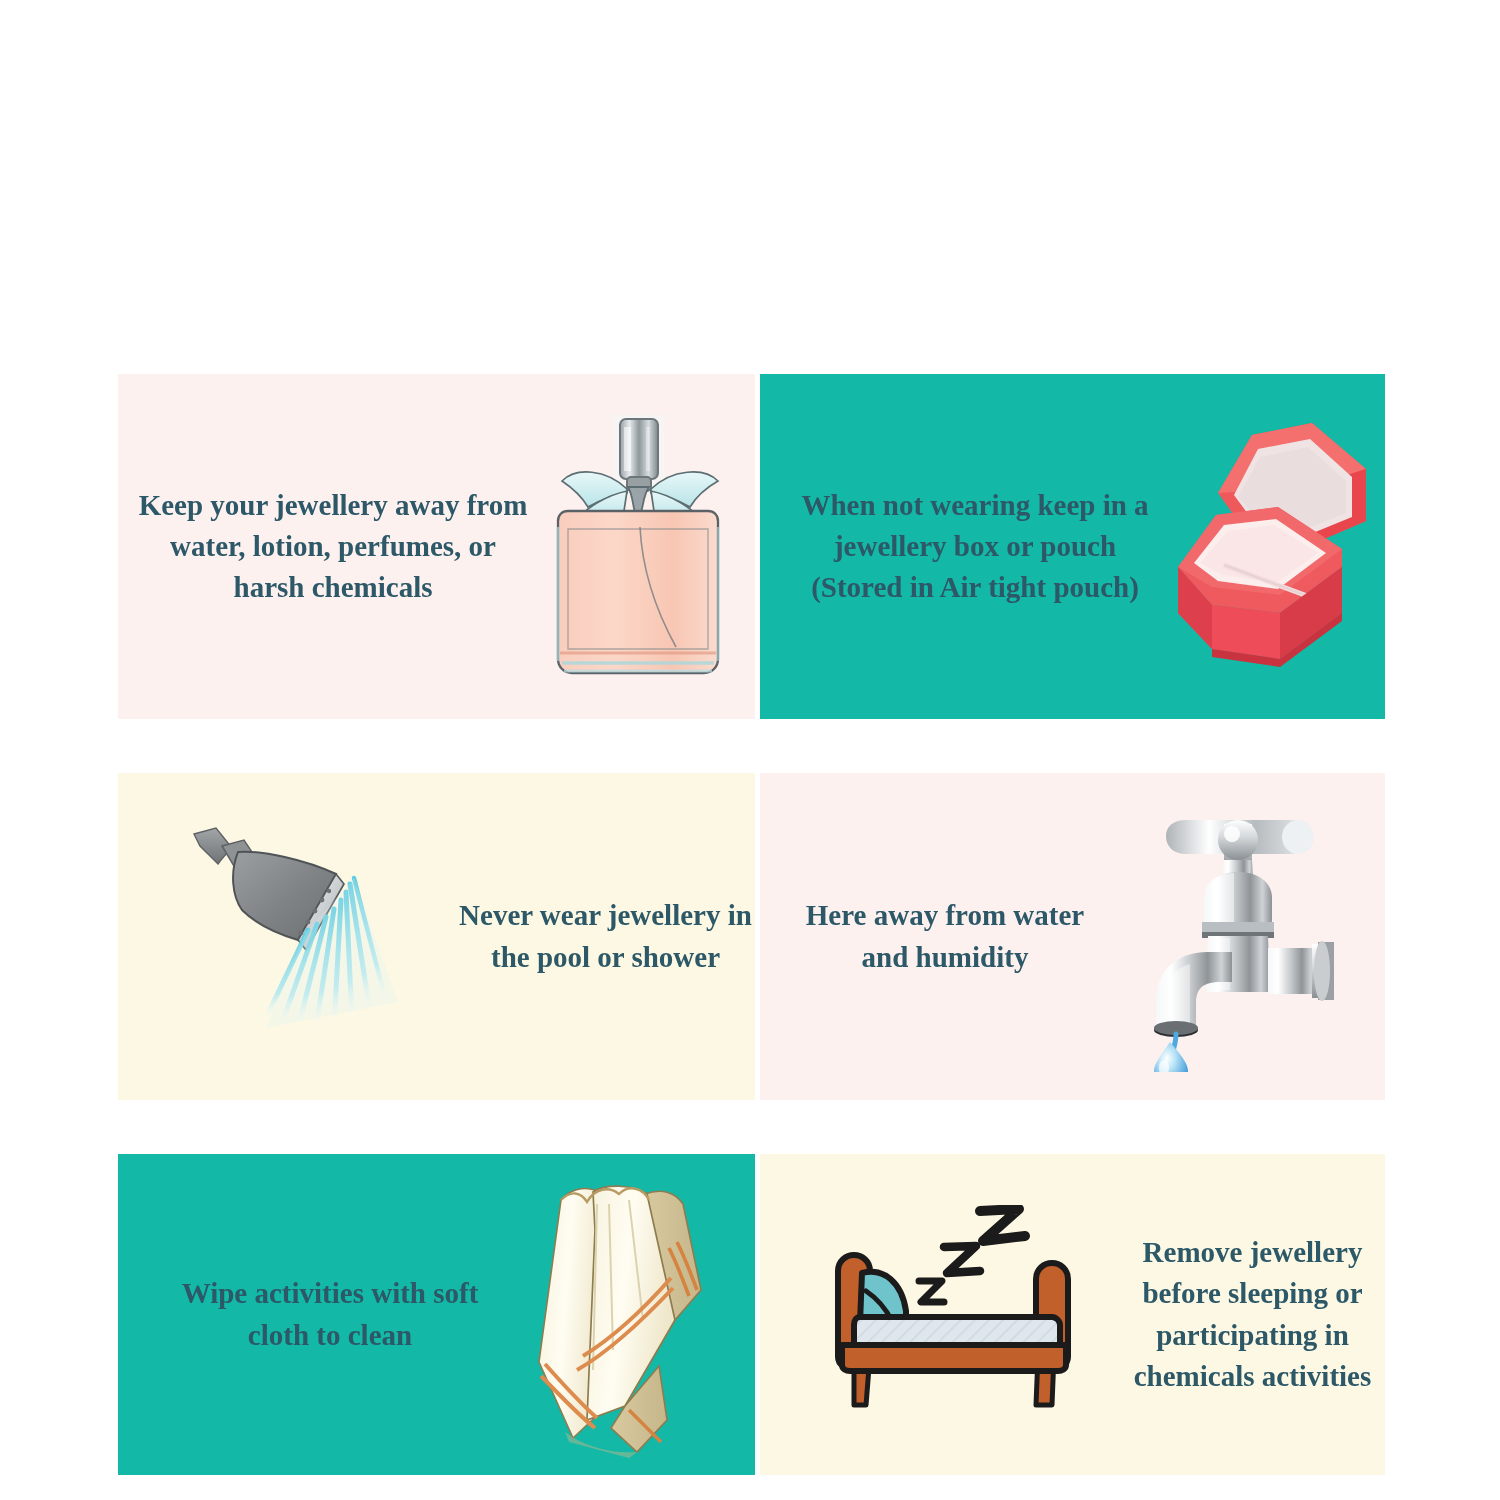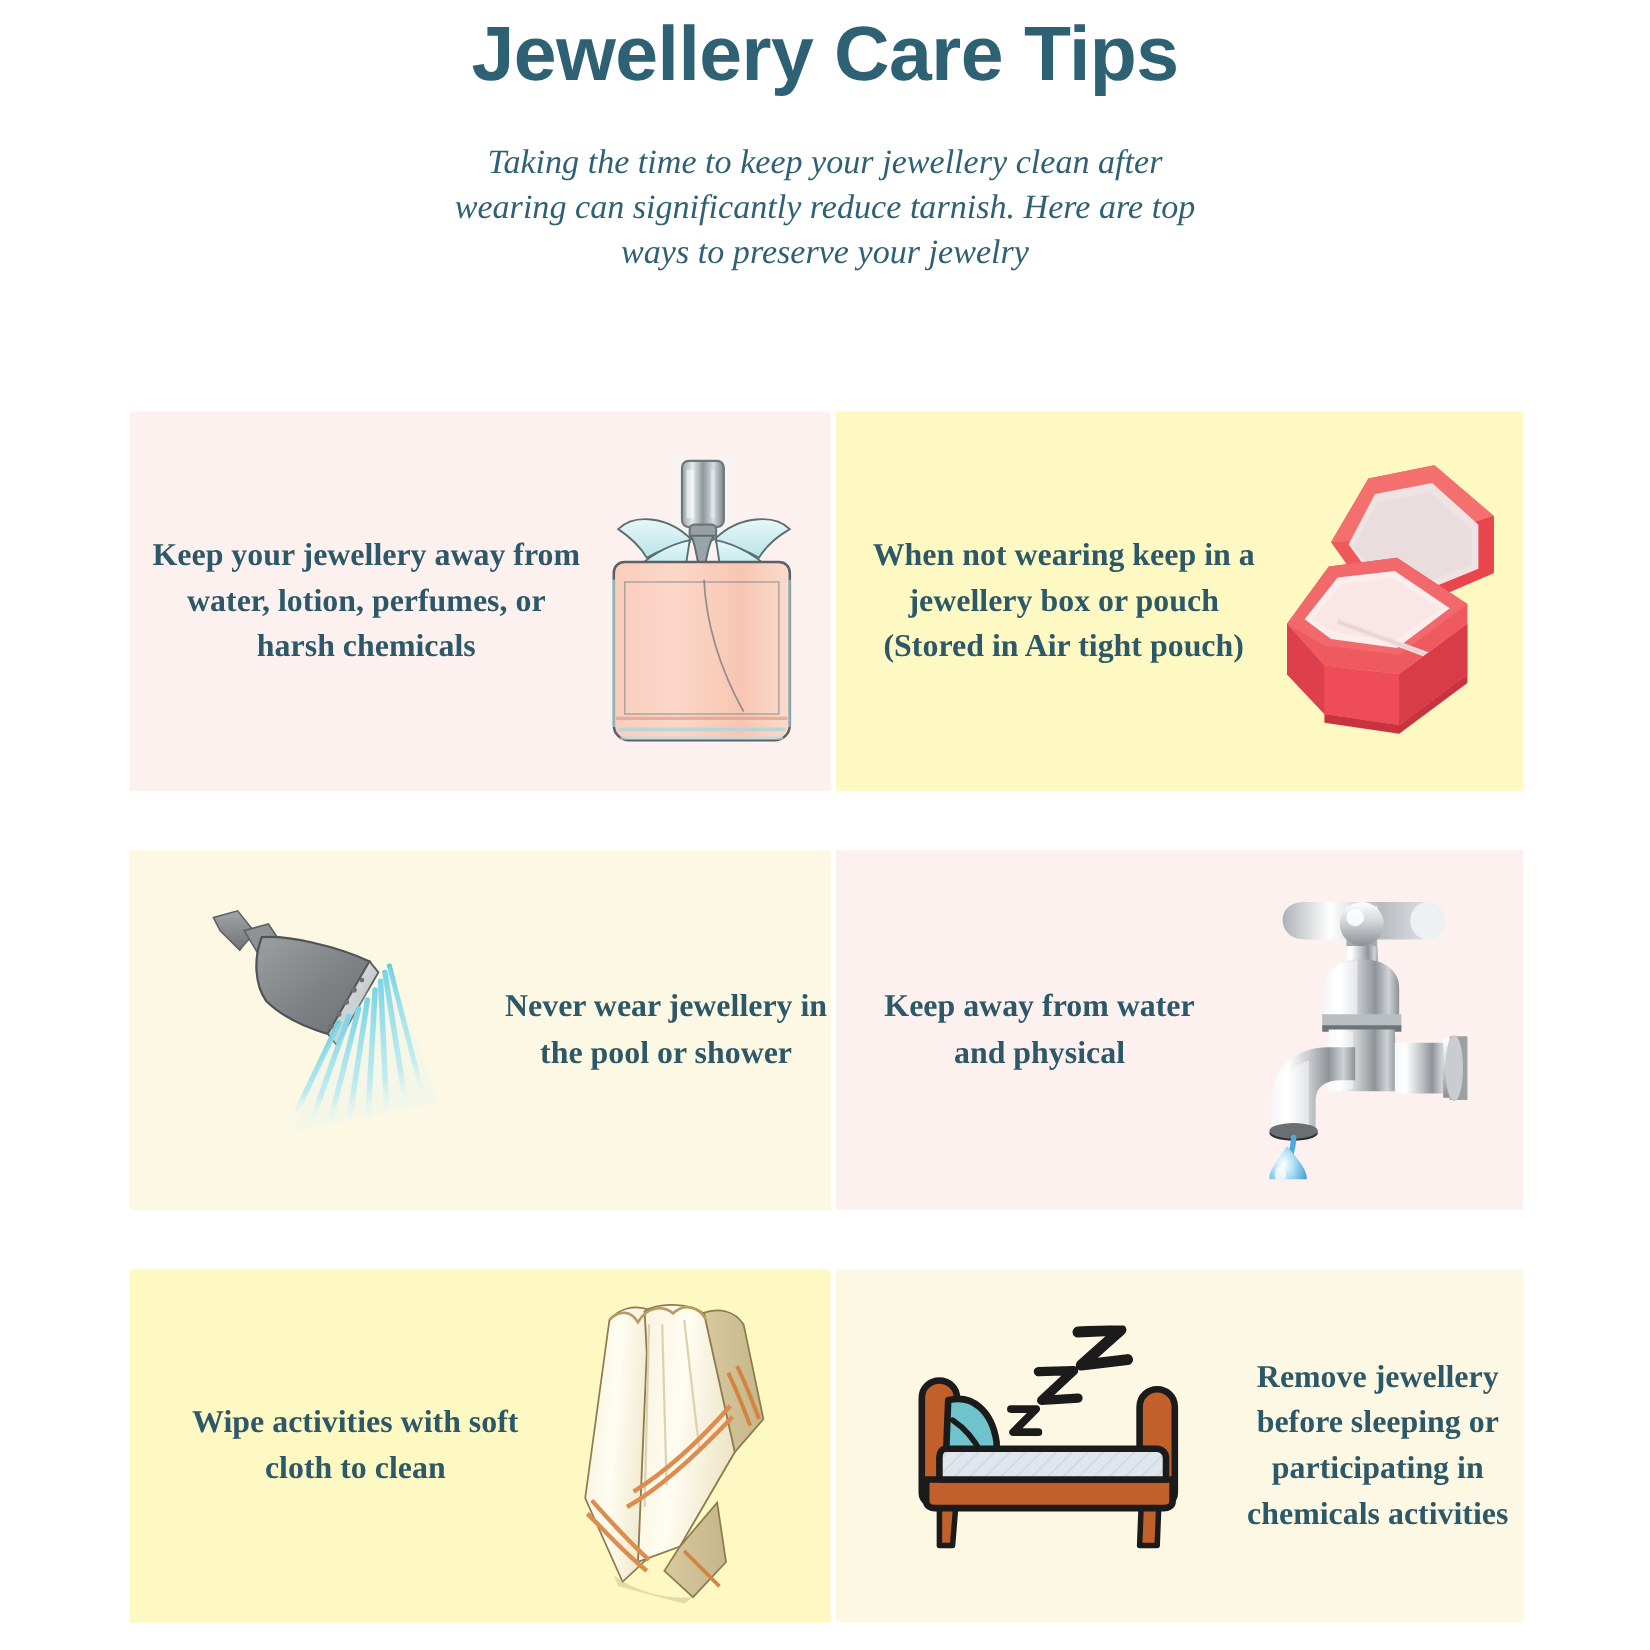--- a/index.html
+++ b/index.html
@@ -49,21 +49,21 @@
     row-gap: 10px;
   }
   .card {
     position: relative;
     display: flex;
     align-items: center;
     overflow: hidden;
     margin-top: 44px;
   }
   .card.pink   { background: #fdf1ef; }
-  .card.blue   { background: #fef9c3; }
+  .card.blue   { background: #14b8a6; justify-content: flex-end; }
   .card.cream  { background: #fdf8e3; padding-left: 40px; }
 
   .card-text {
     font-family: "Liberation Serif", serif;
     font-weight: bold;
     color: #2c5868;
     font-size: 29px;
     line-height: 1.42;
     text-align: center;
     z-index: 3;
@@ -101,24 +101,20 @@
   #card-6 .card-art  { width: 270px; height: 220px; margin-left: 20px;}
   #card-6 .card-text { width: 290px; margin-left: 30px; }
 
   .art-svg { display: block; width: 100%; height: 100%; }
 </style>
 </head>
 <body>
 
 <div id="page">
 
-  <div id="header">
-    <div id="title">Jewellery Care Tips</div>
-    <div id="subtitle">Taking the time to keep your jewellery clean after wearing can significantly reduce tarnish. Here are top ways to preserve your jewelry</div>
-  </div>
 
   <div id="grid">
 
     <div class="card pink text-left" id="card-1">
       <div class="card-text">Keep your jewellery away from water, lotion, perfumes, or harsh chemicals</div>
       <div class="card-art">
         <svg class="art-svg" viewBox="0 0 220 300" xmlns="http://www.w3.org/2000/svg">
           <defs>
             <linearGradient id="pfBody" x1="0" y1="0" x2="1" y2="0">
               <stop offset="0" stop-color="#f9cdbd"></stop>
@@ -255,21 +251,21 @@
             <path d="M168 66 L200 190" stroke="url(#shWater)" stroke-width="4.5"></path>
           </g>
 
           <path d="M120 120 L168 66 L212 190 L80 216 Z" fill="#d7f2f7" opacity="0.22"></path>
         </svg>
       </div>
       <div class="card-text">Never wear jewellery in the pool or shower</div>
     </div>
 
     <div class="card pink text-left" id="card-4">
-      <div class="card-text">Keep away from water and physical</div>
+      <div class="card-text">Here away from water and humidity</div>
       <div class="card-art">
         <svg class="art-svg" viewBox="0 0 250 270" xmlns="http://www.w3.org/2000/svg">
           <defs>
             <linearGradient id="chrA" x1="0" y1="0" x2="1" y2="0">
               <stop offset="0" stop-color="#f6f7f8"></stop>
               <stop offset="0.2" stop-color="#ffffff"></stop>
               <stop offset="0.45" stop-color="#c7cbce"></stop>
               <stop offset="0.68" stop-color="#8f9498"></stop>
               <stop offset="0.86" stop-color="#cfd3d6"></stop>
               <stop offset="1" stop-color="#8c9195"></stop>

